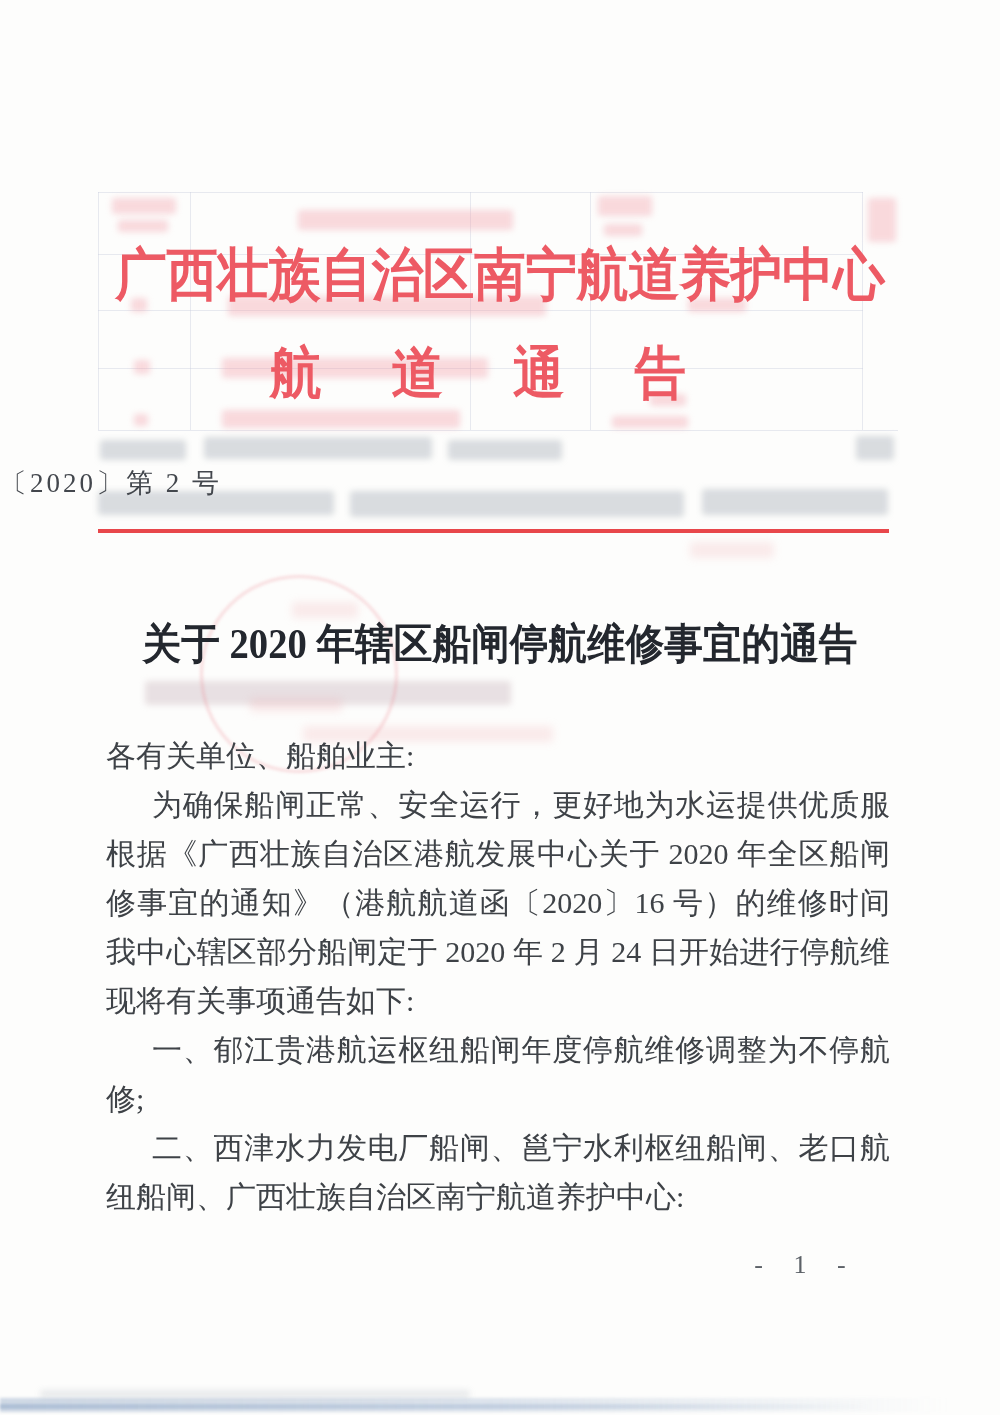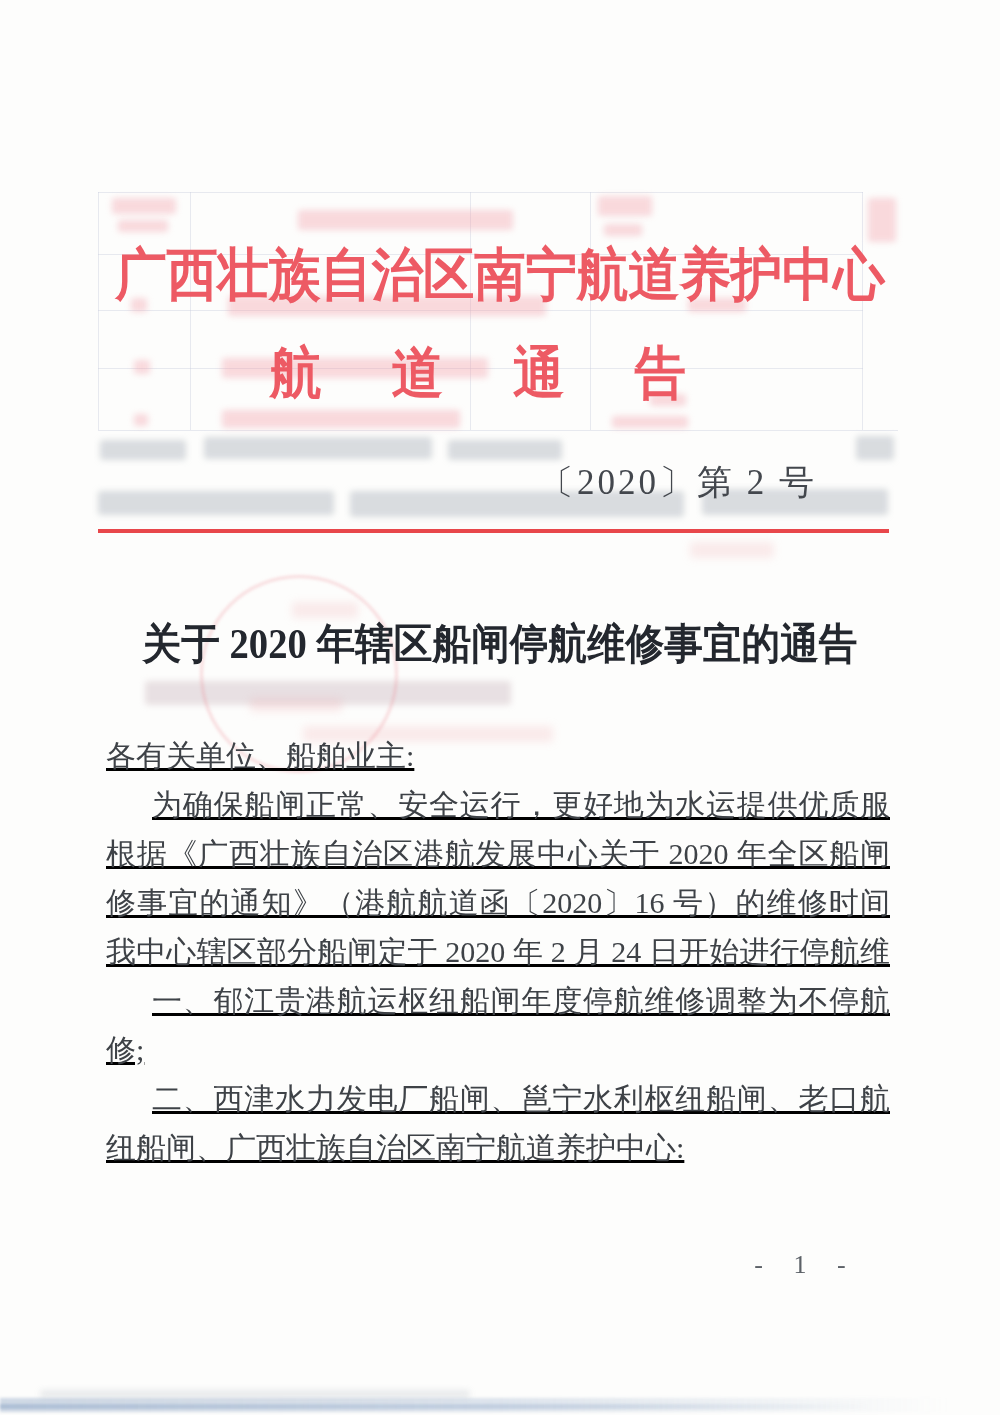--- a/index.html
+++ b/index.html
@@ -28,36 +28,36 @@
     transform:scaleX(0.9);transform-origin:50% 50%;white-space:nowrap;
   }
   .header-type{
     position:absolute;left:-22px;top:336px;width:1000px;height:74px;line-height:74px;
     text-align:center;font-size:56px;font-weight:700;color:var(--header-red);
     letter-spacing:10px;text-indent:10px;transform:scaleX(0.92);transform-origin:50% 50%;
     white-space:nowrap;
   }
   .doc-number{
     position:absolute;left:0;top:462px;width:817px;height:42px;line-height:42px;
-    text-align:right;font-size:35px;color:#43474d;letter-spacing:3px;
+    text-align:left;font-size:27px;color:#43474d;letter-spacing:3px;
   }
   .red-rule{position:absolute;left:98px;top:529px;width:791px;height:4px;background:var(--rule-red);}
   
   .seal-circle{
     position:absolute;left:200px;top:575px;width:192px;height:192px;border-radius:50%;
     border:3px solid rgba(235,128,138,0.26);filter:blur(1.5px);
   }
   
   .doc-title{
     position:absolute;left:0;top:612px;width:1000px;height:64px;line-height:64px;
     text-align:center;font-size:42px;font-weight:700;color:#23272e;
     transform:scaleX(0.92);transform-origin:50% 50%;white-space:nowrap;
   }
   
-  .body-text{position:absolute;left:106px;top:731px;width:784px;text-decoration:underline;}
+  .body-text{position:absolute;left:106px;top:731px;width:784px;}
   .body-line{
     height:49px;line-height:49px;font-size:30px;color:var(--ink);
     text-align:justify;overflow:hidden;
   }
   .body-line.fill{text-align-last:justify;}
   .body-line.indent{text-indent:46px;}
   .page-number{
     position:absolute;left:744px;top:1248px;width:120px;height:34px;line-height:34px;
     text-align:center;font-size:26px;color:#5c6167;letter-spacing:8px;word-spacing:8px;
   }
@@ -128,20 +128,21 @@
   <div class="red-rule"></div>
 
   <div class="doc-title">关于 2020 年辖区船闸停航维修事宜的通告</div>
 
   <div class="body-text">
     <div class="body-line">各有关单位、船舶业主:</div>
     <div class="body-line indent fill">为确保船闸正常、安全运行，更好地为水运提供优质服务，</div>
     <div class="body-line fill">根据《广西壮族自治区港航发展中心关于 2020 年全区船闸停航维</div>
     <div class="body-line fill">修事宜的通知》（港航航道函〔2020〕16 号）的维修时间安排，</div>
     <div class="body-line fill">我中心辖区部分船闸定于 2020 年 2 月 24 日开始进行停航维修，</div>
+    <div class="body-line">现将有关事项通告如下:</div>
     <div class="body-line indent fill">一、郁江贵港航运枢纽船闸年度停航维修调整为不停航维</div>
     <div class="body-line">修;</div>
     <div class="body-line indent fill">二、西津水力发电厂船闸、邕宁水利枢纽船闸、老口航运枢</div>
     <div class="body-line">纽船闸、广西壮族自治区南宁航道养护中心:</div>
   </div>
 
   <div class="page-number">- 1 -</div>
 
   <div class="scan-edge"></div>
   <div class="scan-edge-core"></div>

